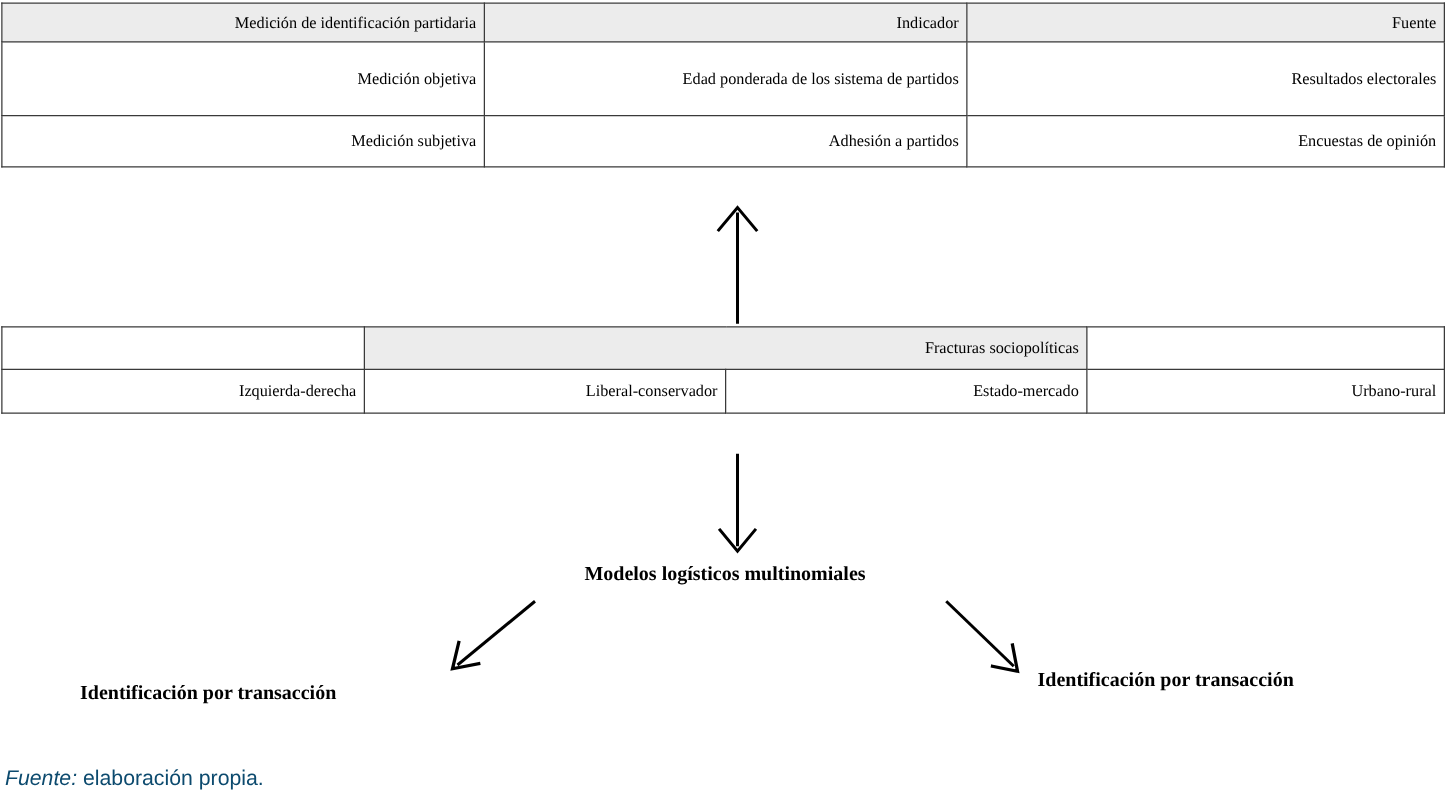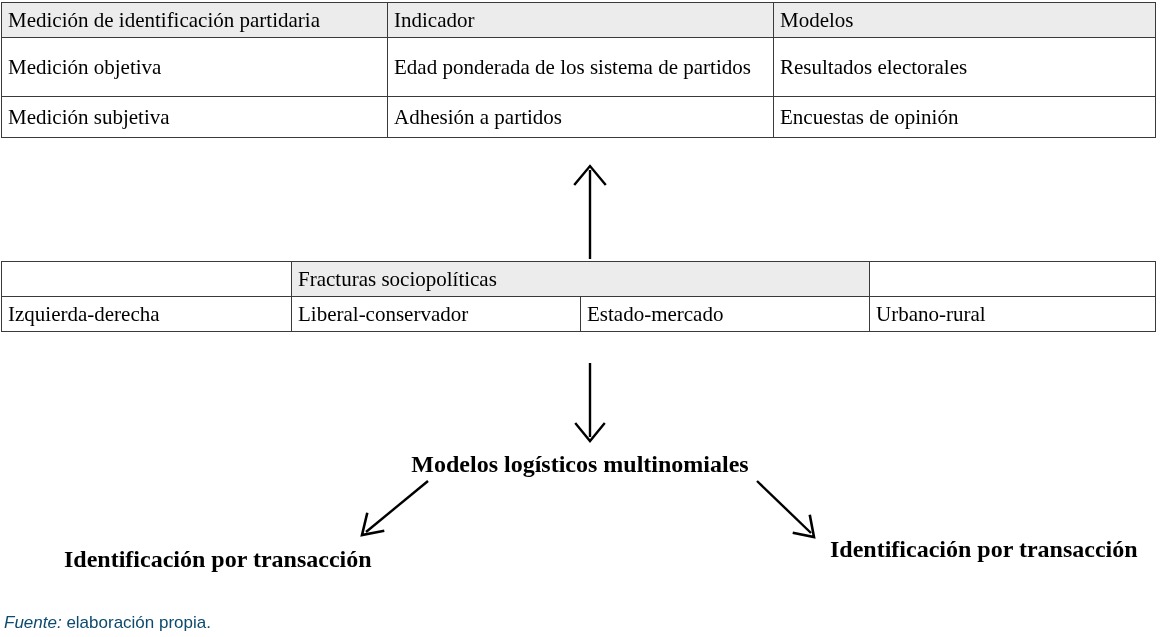--- a/index.html
+++ b/index.html
@@ -18,24 +18,24 @@
 
   
   .diagram-table {
     position: absolute;
     border-collapse: collapse;
     table-layout: fixed;
     background: #ffffff;
   }
   .diagram-table td {
     border: 1px solid #3a3a3a;
-    text-align: left;
+    text-align: right;
     vertical-align: middle;
     font-family: "Liberation Serif", serif;
-    font-size: 21px;
+    font-size: 13px;
     line-height: 1.24;
     color: #000000;
     padding: 4px 6px;
   }
   .diagram-table td.header-cell {
     background: #ececec;
   }
   .diagram-table td.blank-cell {
     background: #ffffff;
   }
@@ -66,21 +66,21 @@
     width: 1160px;
     height: 637px;
     pointer-events: none;
   }
 
   
   .flow-label {
     position: absolute;
     font-family: "Liberation Serif", serif;
     font-weight: bold;
-    font-size: 24px;
+    font-size: 16px;
     white-space: nowrap;
     color: #000000;
   }
   #label-models {
     left: 0;
     width: 1160px;
     top: 451px;
     text-align: center;
   }
   #label-conviction {
@@ -112,21 +112,21 @@
 <table class="diagram-table" id="table-measurement">
   <colgroup>
     <col style="width:386px">
     <col style="width:386px">
     <col style="width:382px">
   </colgroup>
   <tbody>
     <tr class="row-head">
       <td class="header-cell">Medición de identificación partidaria</td>
       <td class="header-cell">Indicador</td>
-      <td class="header-cell">Modelos</td>
+      <td class="header-cell">Fuente</td>
     </tr>
     <tr class="row-tall">
       <td>Medición objetiva</td>
       <td>Edad ponderada de los sistema de partidos</td>
       <td>Resultados electorales</td>
     </tr>
     <tr class="row-norm">
       <td>Medición subjetiva</td>
       <td>Adhesión a partidos</td>
       <td>Encuestas de opinión</td>

